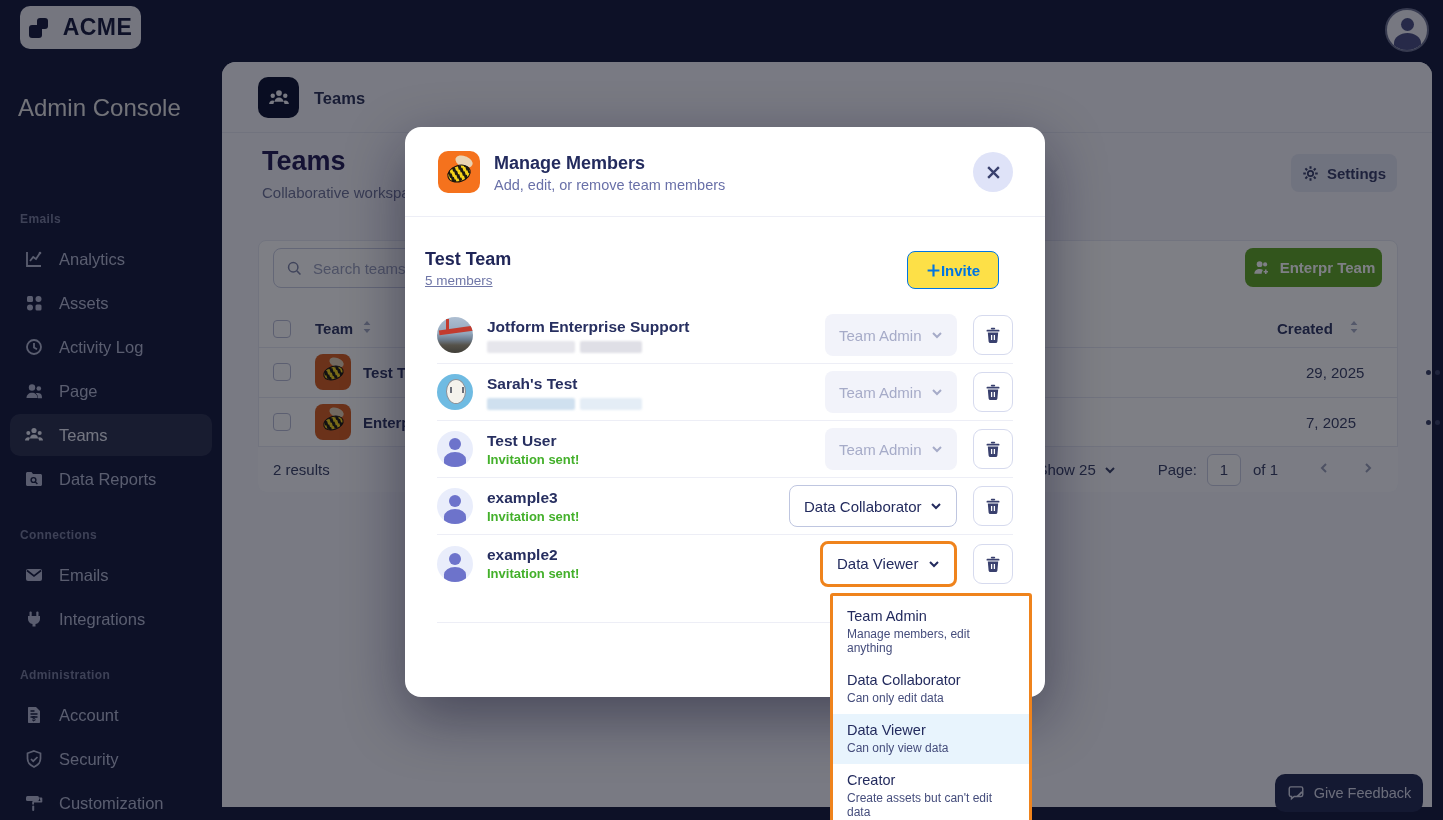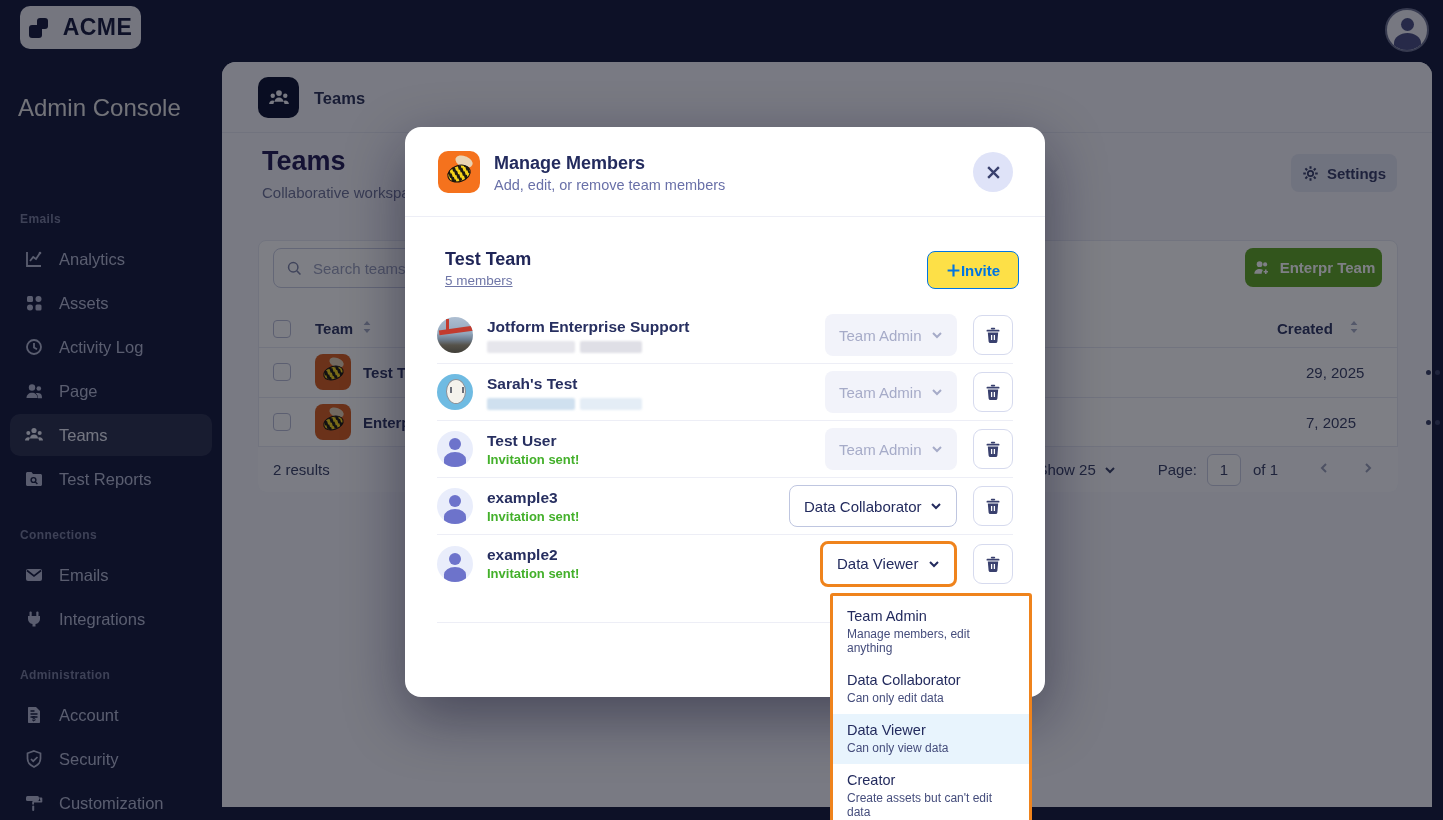--- a/index.html
+++ b/index.html
@@ -106,21 +106,21 @@
   .modal { position:absolute; left:405px; top:127px; width:640px; height:570px; background:#FFFFFF; border-radius:16px;
     z-index:100; box-shadow:0 20px 60px rgba(10,12,40,.45); }
   .m-header { position:absolute; left:0; top:0; width:100%; height:90px; border-bottom:1px solid #EDEEF6; }
   .m-chip { position:absolute; left:33px; top:24px; }
   .m-title { position:absolute; left:89px; top:26px; font-size:18px; font-weight:700; color:#232B5E; }
   .m-sub { position:absolute; left:89px; top:50px; font-size:14.5px; color:#6970A8; }
   .m-close { position:absolute; left:568px; top:25px; width:40px; height:40px; border-radius:50%; background:#DFE3F8;
     border:none; display:flex; align-items:center; justify-content:center; color:#39406E; cursor:pointer; }
   .m-close svg { width:15px; height:15px; }
 
-  .m-teamrow { position:absolute; left:40px; top:122px; width:576px; height:42px; }
+  .m-teamrow { position:absolute; left:20px; top:122px; width:576px; height:42px; }
   .m-teamname { font-size:18px; font-weight:800; color:#1F2557; }
   .m-teamcount { font-size:13.5px; color:#6F76A7; margin-top:3px;text-decoration:underline; }
   .invite-btn { position:absolute; right:2px; top:2px; width:92px; height:38px; background:#fde047;
     border:1px solid #0075E3; border-radius:8px; display:flex; align-items:center; justify-content:center; 
     color:#0075E3; font-size:15px; font-weight:600; cursor:pointer; font-family:inherit; }
   .invite-btn svg { width:15px; height:15px; }
 
   .mrow { position:absolute; left:32px; width:576px; height:57px; display:flex; align-items:center; }
   .mrow.b { border-bottom:1px solid #EDEEF6; }
   .m-divider { position:absolute; left:32px; top:495px; width:576px; height:1px; background:#EDEEF6; }
@@ -244,21 +244,21 @@
       <span>Teams</span>
     </div>
     <div class="sb-item" style="top:396px">
       <span class="icn">
           <svg viewBox="0 0 20 20" fill="currentColor">
             <path d="M2 4.5c0-.8.7-1.5 1.5-1.5h4l1.5 2h7.5c.8 0 1.5.7 1.5 1.5v9c0 .8-.7 1.5-1.5 1.5h-13C2.7 17 2 16.3 2 15.5z"></path>
             <circle cx="9.5" cy="11" r="2.4" fill="none" stroke="#141A3C" stroke-width="1.4"></circle>
             <path d="M11.4 12.9l2 2" stroke="#141A3C" stroke-width="1.4"></path>
           </svg>
         </span>
-      <span>Test Reports</span>
+      <span>Data Reports</span>
     </div>
 
     <div class="sb-section" style="top:466px">Connections</div>
     <div class="sb-item" style="top:492px">
       <span class="icn">
           <svg viewBox="0 0 20 20" fill="currentColor">
             <rect x="2" y="4" width="16" height="12" rx="2"></rect>
             <path d="M3 5.5l7 5.5 7-5.5" fill="none" stroke="#141A3C" stroke-width="1.6"></path>
           </svg>
         </span>
@@ -407,20 +407,27 @@
     <input class="pg-input" value="1" style="">
     <span class="pg-of">of 1</span>
     <button class="pg-arrow"><svg viewBox="0 0 12 12" fill="none" stroke="currentColor" stroke-width="2">
           <path d="M8 2L4 6l4 4"></path>
         </svg></button>
     <button class="pg-arrow last"><svg viewBox="0 0 12 12" fill="none" stroke="currentColor" stroke-width="2">
           <path d="M4 2l4 4-4 4"></path>
         </svg></button>
   </div>
 
+  <button class="feedback-btn">
+    <svg viewBox="0 0 20 20" fill="none" stroke="currentColor" stroke-width="1.6">
+        <path d="M2.5 5c0-1 .8-1.8 1.8-1.8h11.4c1 0 1.8.8 1.8 1.8v7c0 1-.8 1.8-1.8 1.8H8l-3 2.5v-2.5H4.3c-1 0-1.8-.8-1.8-1.8z"></path>
+        <path d="M11.5 12.5l4.5-4.5 1.5 1.5-4.5 4.5-2 .5z" fill="currentColor" stroke="none"></path>
+      </svg>
+    <span>Give Feedback</span>
+  </button>
 
   <div class="overlay"></div>
 
   <div class="modal">
     <div class="m-header">
       <div class="bee-chip lg m-chip">
           <span class="bee-wing"></span>
           <span class="bee-body"></span>
         </div>
       <div class="m-title">Manage Members</div>

